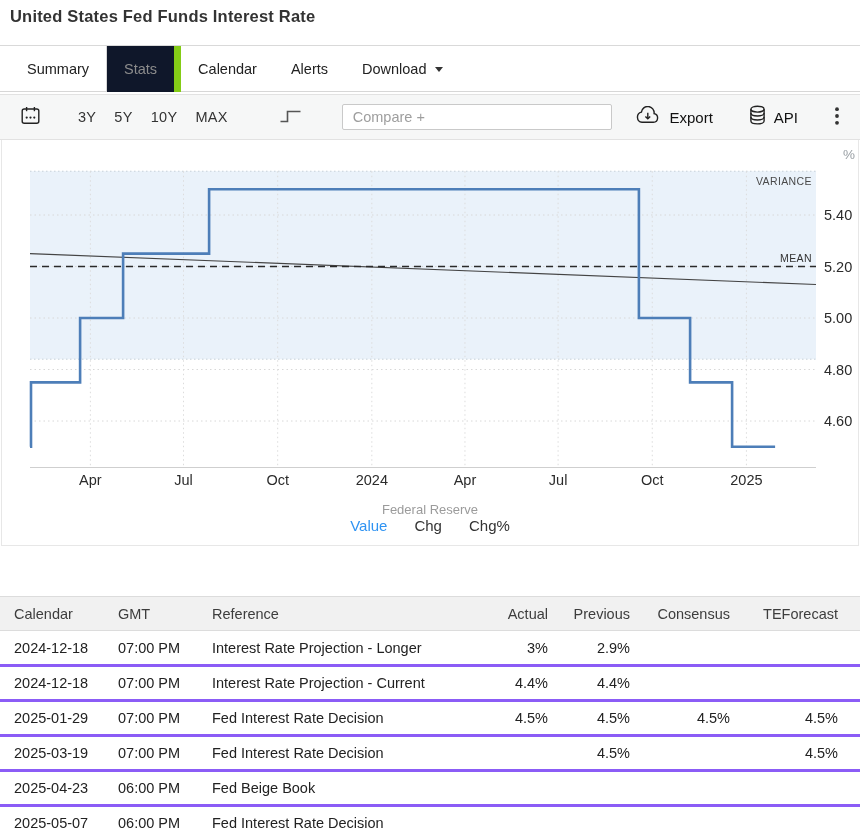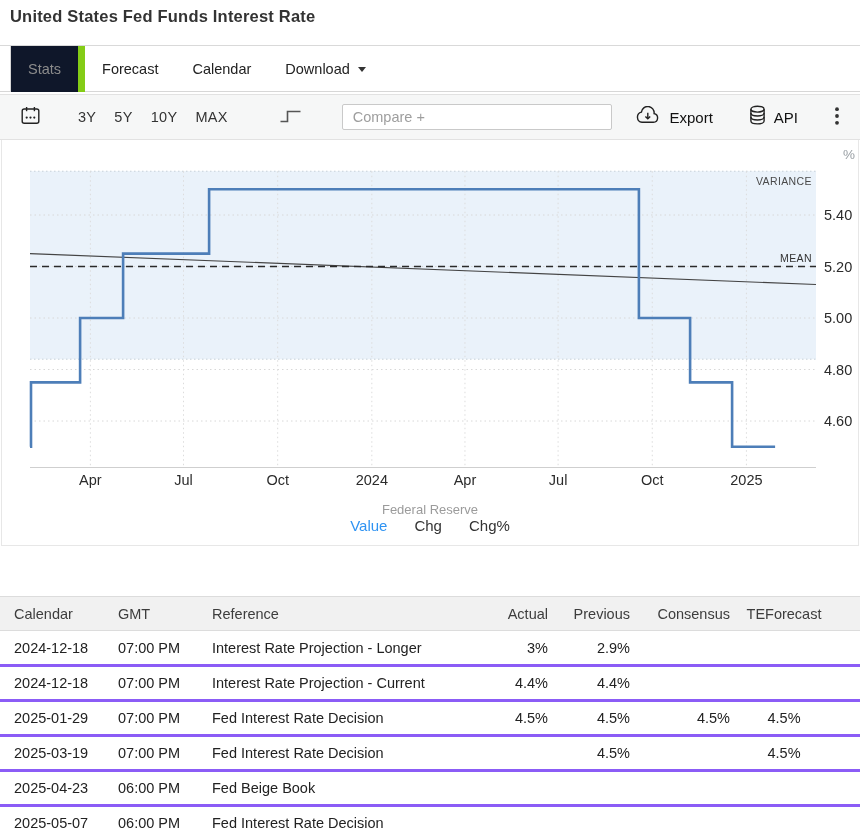--- a/index.html
+++ b/index.html
@@ -41,40 +41,43 @@
   .gap-block { height: 50px; }
 
   
   table.cal-table { width: 860px; border-collapse: collapse; table-layout: fixed; font-size: 14.5px; }
   .cal-table thead tr { background: #f1f1f1; border-top: 1px solid #dcdcdc; border-bottom: 1px solid #dcdcdc; }
   .cal-table th { font-weight: normal; color: #3d3d3d; height: 34px; }
   .cal-table td { height: 35px; color: #222; }
   .cal-table tbody tr { border-bottom: 3px solid #8b5cf6; }
   .cal-table .al { text-align: left; padding-left: 14px; }
   .cal-table .ar { text-align: right; }
-  .cal-table .last { padding-right: 22px; text-align: center; }
+  .cal-table .last { padding-right: 22px; }
 
   .bottom-strip { height: 3px; background: #d9dcde; }
 </style>
 </head>
 <body>
 
 <div class="titlebar">
   <h1>United States Fed Funds Interest Rate</h1>
 </div>
 
 <div class="tabbar" id="tabbar">
+    <div class="tab">
+      <span>Summary</span>
+    </div>
     <div class="tab active">
       <span>Stats</span>
     </div>
     <div class="tab">
-      <span>Forecast</span>
-    </div>
-    <div class="tab">
       <span>Calendar</span>
+    </div>
+    <div class="tab">
+      <span>Alerts</span>
     </div>
     <div class="tab">
       <span>Download</span>
       <span class="caret-down"></span>
     </div>
   </div>
 
 <div class="toolbar">
   <button class="tool-btn">
     <span>

